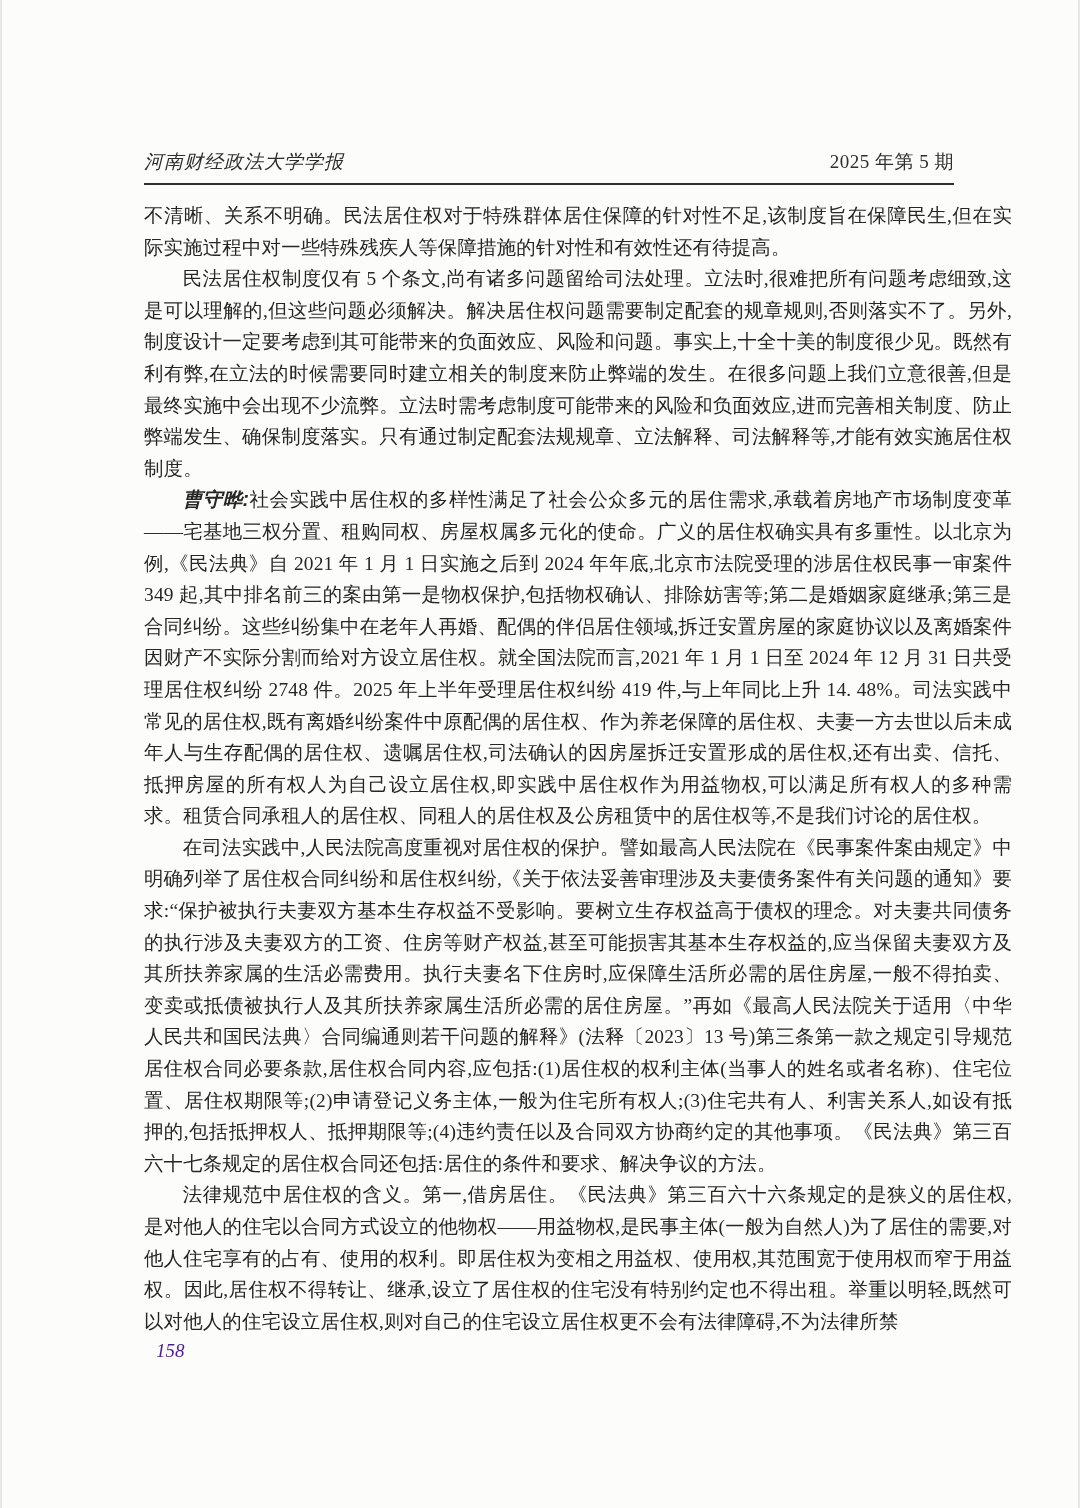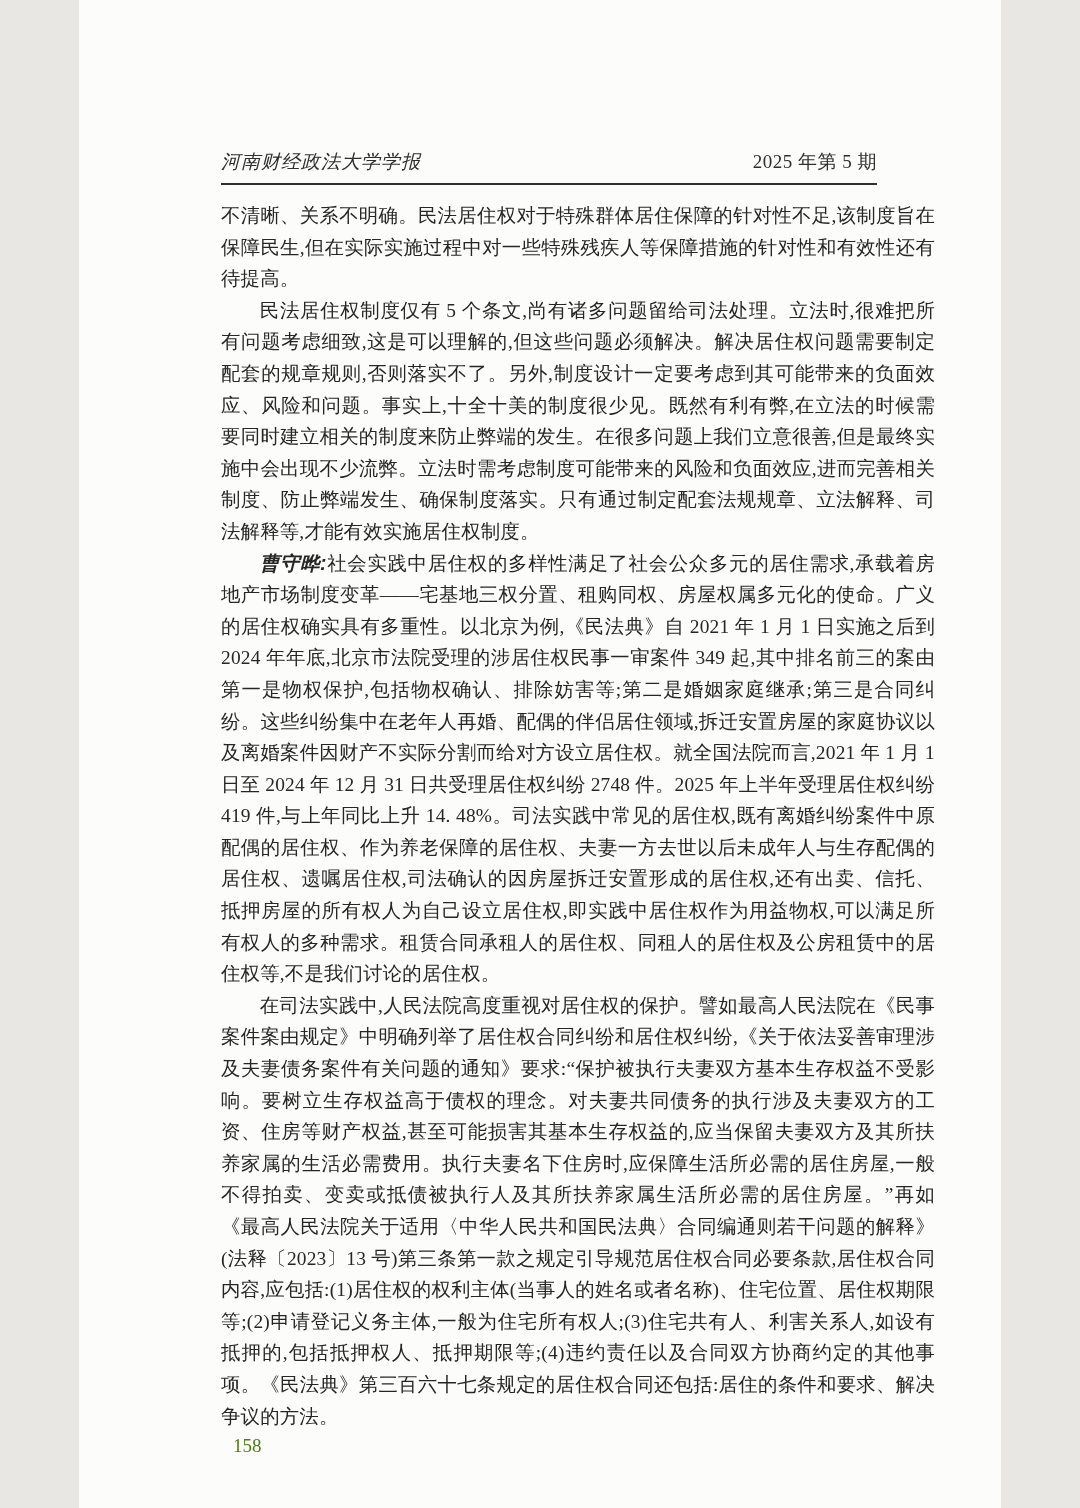--- a/index.html
+++ b/index.html
@@ -1,19 +1,19 @@
 <!DOCTYPE html>
 <html lang="zh"><head>
 <meta charset="utf-8">
 <style>
   * { margin: 0; padding: 0; box-sizing: border-box; }
   html, body { background: #e9e7e3; }
   .page {
     position: relative;
-    width: 922px;
+    width: 1076px;
     height: 1508px;
     margin: 0 auto;
     background: #fcfcfa;
     color: #262626;
     font-family: "Liberation Serif", "DejaVu Serif", serif;
     overflow: hidden;
   }
   .page-header {
     display: flex;
     justify-content: space-between;
@@ -46,21 +46,22 @@
   .para { text-indent: 2em; }
   .para.flush { text-indent: 0; }
   .speaker {
     font-family: "Liberation Sans", "DejaVu Sans", sans-serif;
     font-weight: bold;
     font-style: italic;
   }
   .page-footer {
     padding: 3px 124px 0 154px;
     font-size: 19px;
-    color: #4d7c0f;
+    color: #4c1d95;
+    font-style: italic;
   }
 </style>
 </head>
 <body>
 
 <div class="page">
 
   <header class="page-header">
     <span class="journal-name">河南财经政法大学学报</span>
     <span class="issue-label">2025 年第 5 期</span>
@@ -74,19 +75,22 @@
     </p>
     <p class="para">
       <span>民法居住权制度仅有 5 个条文,尚有诸多问题留给司法处理。立法时,很难把所有问题考虑细致,这是可以理解的,但这些问题必须解决。解决居住权问题需要制定配套的规章规则,否则落实不了。另外,制度设计一定要考虑到其可能带来的负面效应、风险和问题。事实上,十全十美的制度很少见。既然有利有弊,在立法的时候需要同时建立相关的制度来防止弊端的发生。在很多问题上我们立意很善,但是最终实施中会出现不少流弊。立法时需考虑制度可能带来的风险和负面效应,进而完善相关制度、防止弊端发生、确保制度落实。只有通过制定配套法规规章、立法解释、司法解释等,才能有效实施居住权制度。</span>
     </p>
     <p class="para">
       <span class="speaker">曹守晔:</span><span>社会实践中居住权的多样性满足了社会公众多元的居住需求,承载着房地产市场制度变革——宅基地三权分置、租购同权、房屋权属多元化的使命。广义的居住权确实具有多重性。以北京为例,《民法典》自 2021 年 1 月 1 日实施之后到 2024 年年底,北京市法院受理的涉居住权民事一审案件 349 起,其中排名前三的案由第一是物权保护,包括物权确认、排除妨害等;第二是婚姻家庭继承;第三是合同纠纷。这些纠纷集中在老年人再婚、配偶的伴侣居住领域,拆迁安置房屋的家庭协议以及离婚案件因财产不实际分割而给对方设立居住权。就全国法院而言,2021 年 1 月 1 日至 2024 年 12 月 31 日共受理居住权纠纷 2748 件。2025 年上半年受理居住权纠纷 419 件,与上年同比上升 14. 48%。司法实践中常见的居住权,既有离婚纠纷案件中原配偶的居住权、作为养老保障的居住权、夫妻一方去世以后未成年人与生存配偶的居住权、遗嘱居住权,司法确认的因房屋拆迁安置形成的居住权,还有出卖、信托、抵押房屋的所有权人为自己设立居住权,即实践中居住权作为用益物权,可以满足所有权人的多种需求。租赁合同承租人的居住权、同租人的居住权及公房租赁中的居住权等,不是我们讨论的居住权。</span>
     </p>
     <p class="para">
       <span>在司法实践中,人民法院高度重视对居住权的保护。譬如最高人民法院在《民事案件案由规定》中明确列举了居住权合同纠纷和居住权纠纷,《关于依法妥善审理涉及夫妻债务案件有关问题的通知》要求:“保护被执行夫妻双方基本生存权益不受影响。要树立生存权益高于债权的理念。对夫妻共同债务的执行涉及夫妻双方的工资、住房等财产权益,甚至可能损害其基本生存权益的,应当保留夫妻双方及其所扶养家属的生活必需费用。执行夫妻名下住房时,应保障生活所必需的居住房屋,一般不得拍卖、变卖或抵债被执行人及其所扶养家属生活所必需的居住房屋。”再如《最高人民法院关于适用〈中华人民共和国民法典〉合同编通则若干问题的解释》(法释〔2023〕13 号)第三条第一款之规定引导规范居住权合同必要条款,居住权合同内容,应包括:(1)居住权的权利主体(当事人的姓名或者名称)、住宅位置、居住权期限等;(2)申请登记义务主体,一般为住宅所有权人;(3)住宅共有人、利害关系人,如设有抵押的,包括抵押权人、抵押期限等;(4)违约责任以及合同双方协商约定的其他事项。《民法典》第三百六十七条规定的居住权合同还包括:居住的条件和要求、解决争议的方法。</span>
     </p>
+    <p class="para">
+      <span>法律规范中居住权的含义。第一,借房居住。《民法典》第三百六十六条规定的是狭义的居住权,是对他人的住宅以合同方式设立的他物权——用益物权,是民事主体(一般为自然人)为了居住的需要,对他人住宅享有的占有、使用的权利。即居住权为变相之用益权、使用权,其范围宽于使用权而窄于用益权。因此,居住权不得转让、继承,设立了居住权的住宅没有特别约定也不得出租。举重以明轻,既然可以对他人的住宅设立居住权,则对自己的住宅设立居住权更不会有法律障碍,不为法律所禁</span>
+    </p>
   </main>
 
   <footer class="page-footer">
     <span>158</span>
   </footer>
 
 </div>
 
 </body></html>

